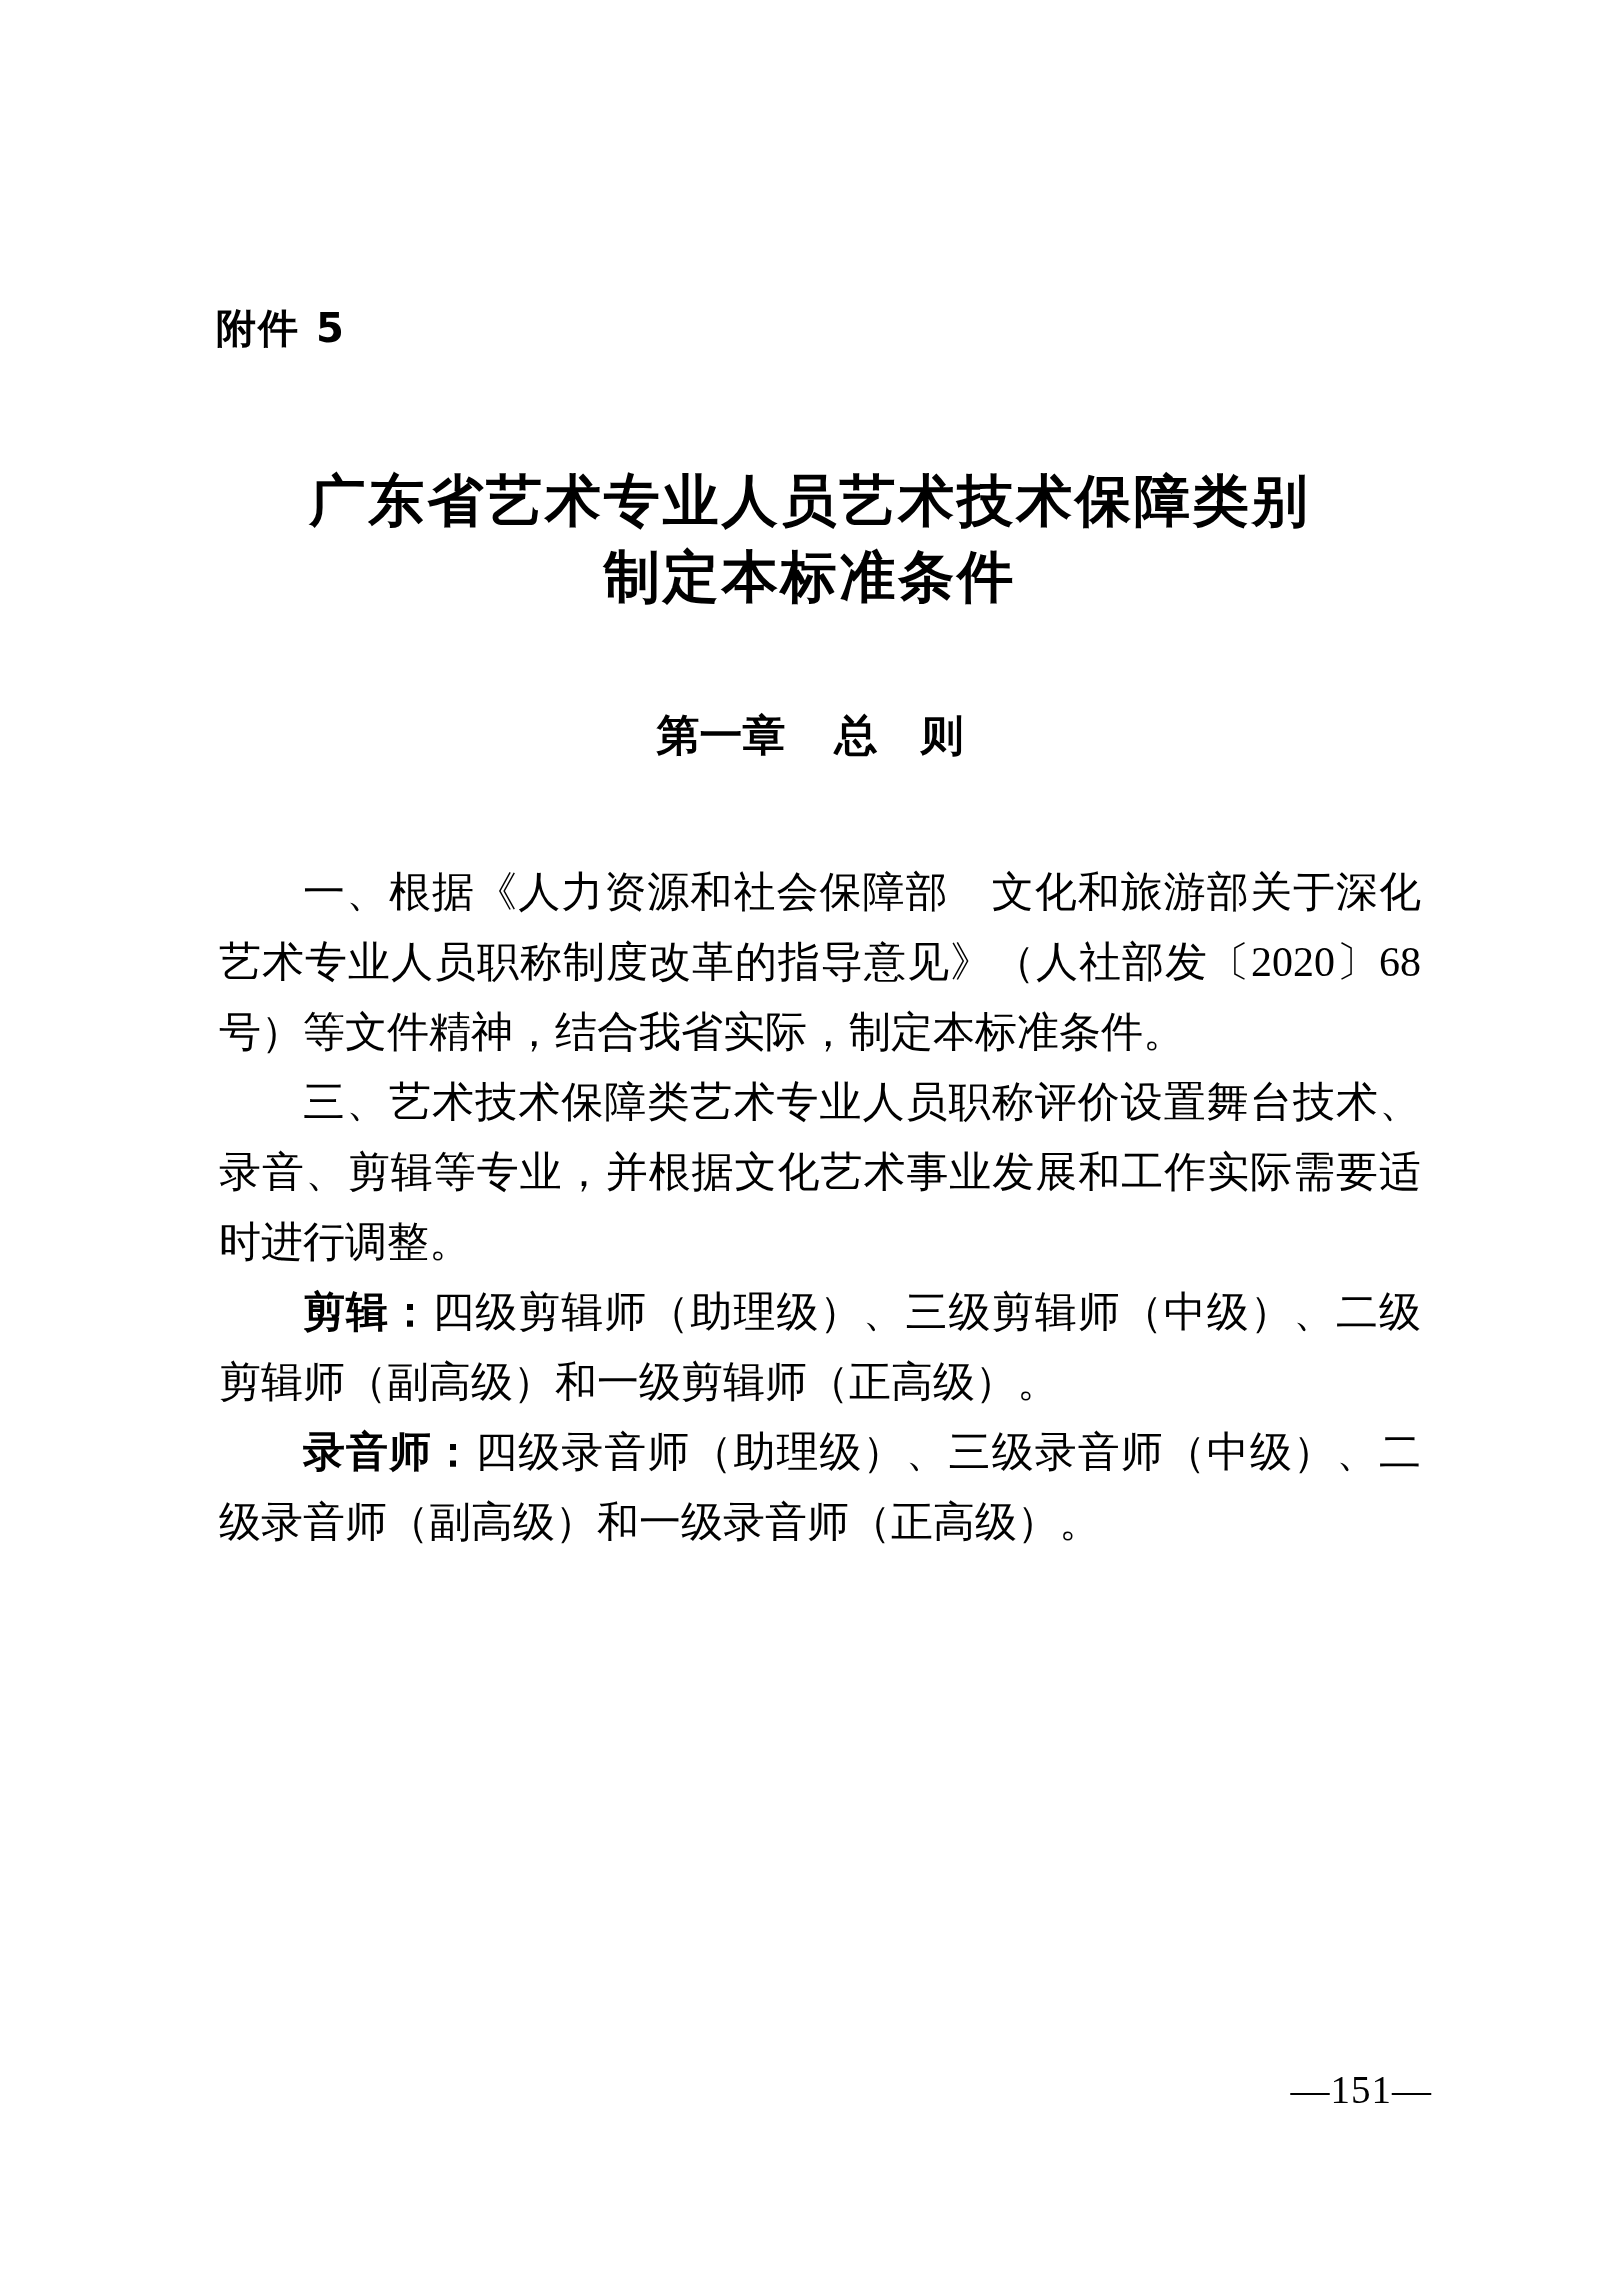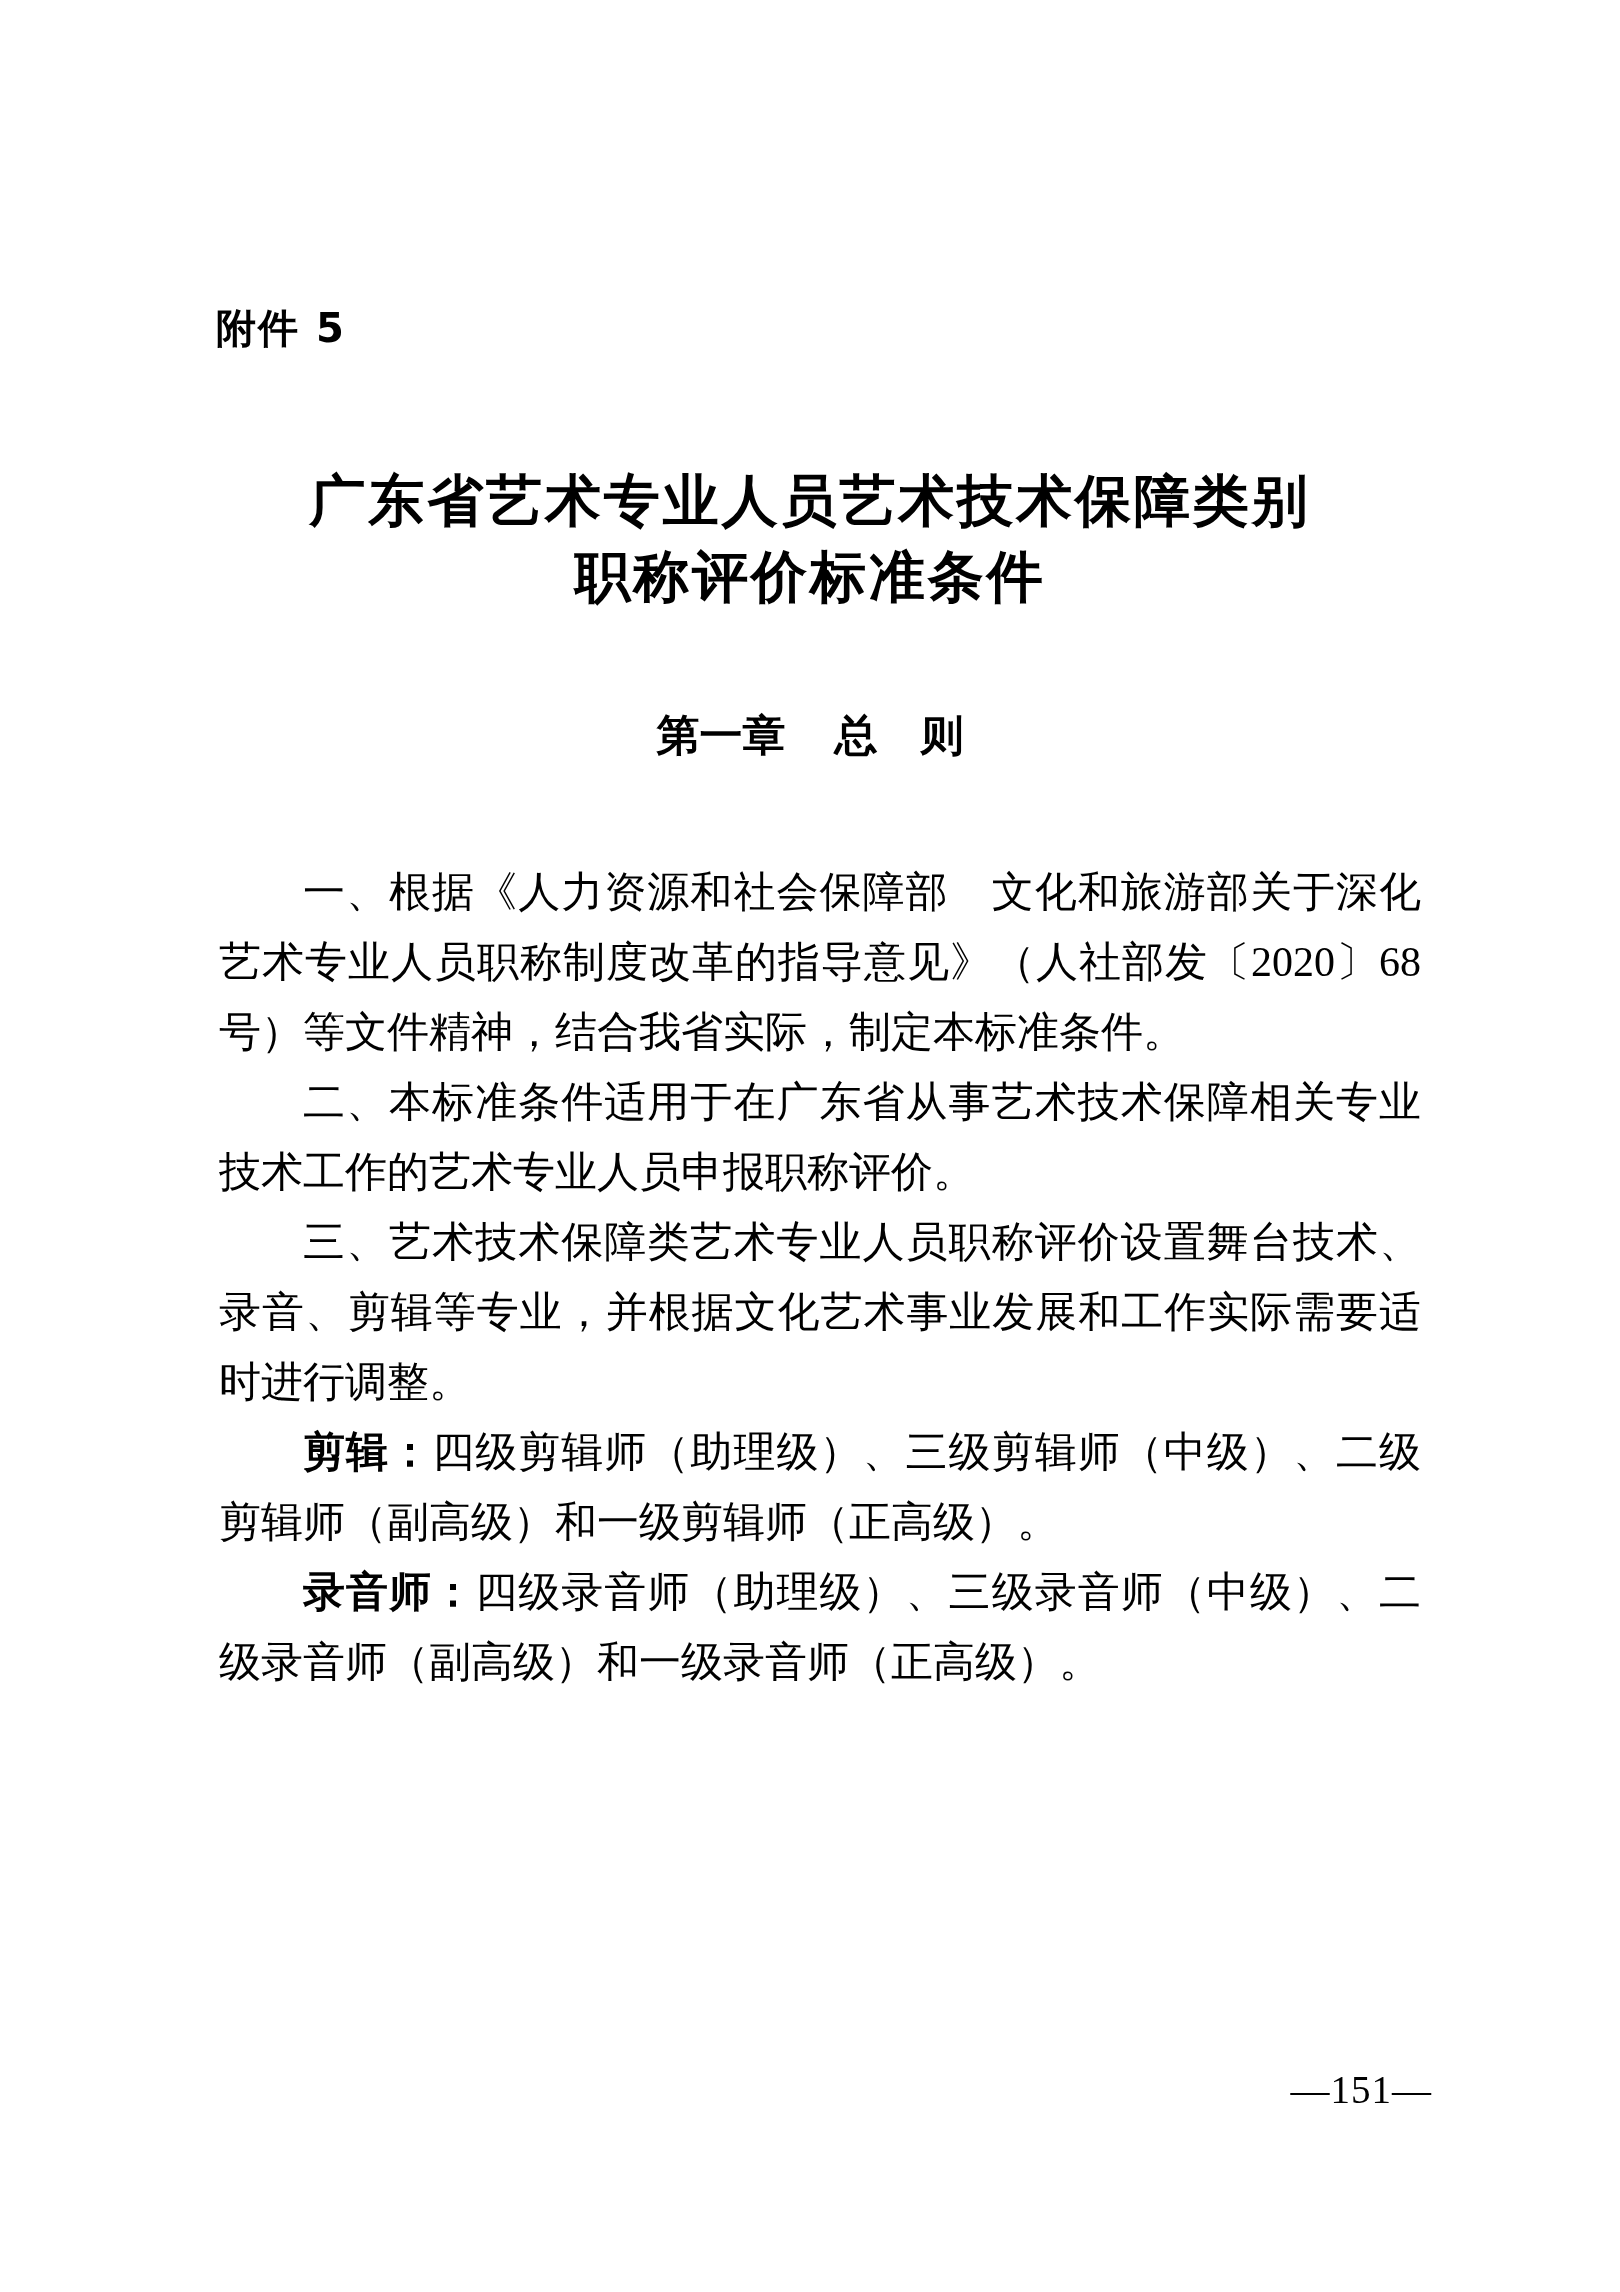--- a/index.html
+++ b/index.html
@@ -80,30 +80,29 @@
 </style>
 </head>
 <body>
 
 <div class="page">
 
   <div class="attachment">附件 5</div>
 
   <div class="title-block">
     <div>广东省艺术专业人员艺术技术保障类别</div>
-    <div>职称评价标准条件</div>
+    <div>制定本标准条件</div>
   </div>
 
   <div class="chapter">
     <span class="chapter-number">第一章</span><span class="chapter-title">总　则</span>
   </div>
 
   <div class="body-text">
       <p>一、根据《人力资源和社会保障部　文化和旅游部关于深化艺术专业人员职称制度改革的指导意见》（人社部发〔2020〕68 号）等文件精神，结合我省实际，制定本标准条件。</p>
-      <p>二、本标准条件适用于在广东省从事艺术技术保障相关专业技术工作的艺术专业人员申报职称评价。</p>
       <p>三、艺术技术保障类艺术专业人员职称评价设置舞台技术、录音、剪辑等专业，并根据文化艺术事业发展和工作实际需要适时进行调整。</p>
       <p><b class="runin">剪辑：</b>四级剪辑师（助理级）、三级剪辑师（中级）、二级剪辑师（副高级）和一级剪辑师（正高级）。</p>
       <p><b class="runin">录音师：</b>四级录音师（助理级）、三级录音师（中级）、二级录音师（副高级）和一级录音师（正高级）。</p>
     </div>
 
   <div class="page-number">—151—</div>
 
 </div>
 
 

